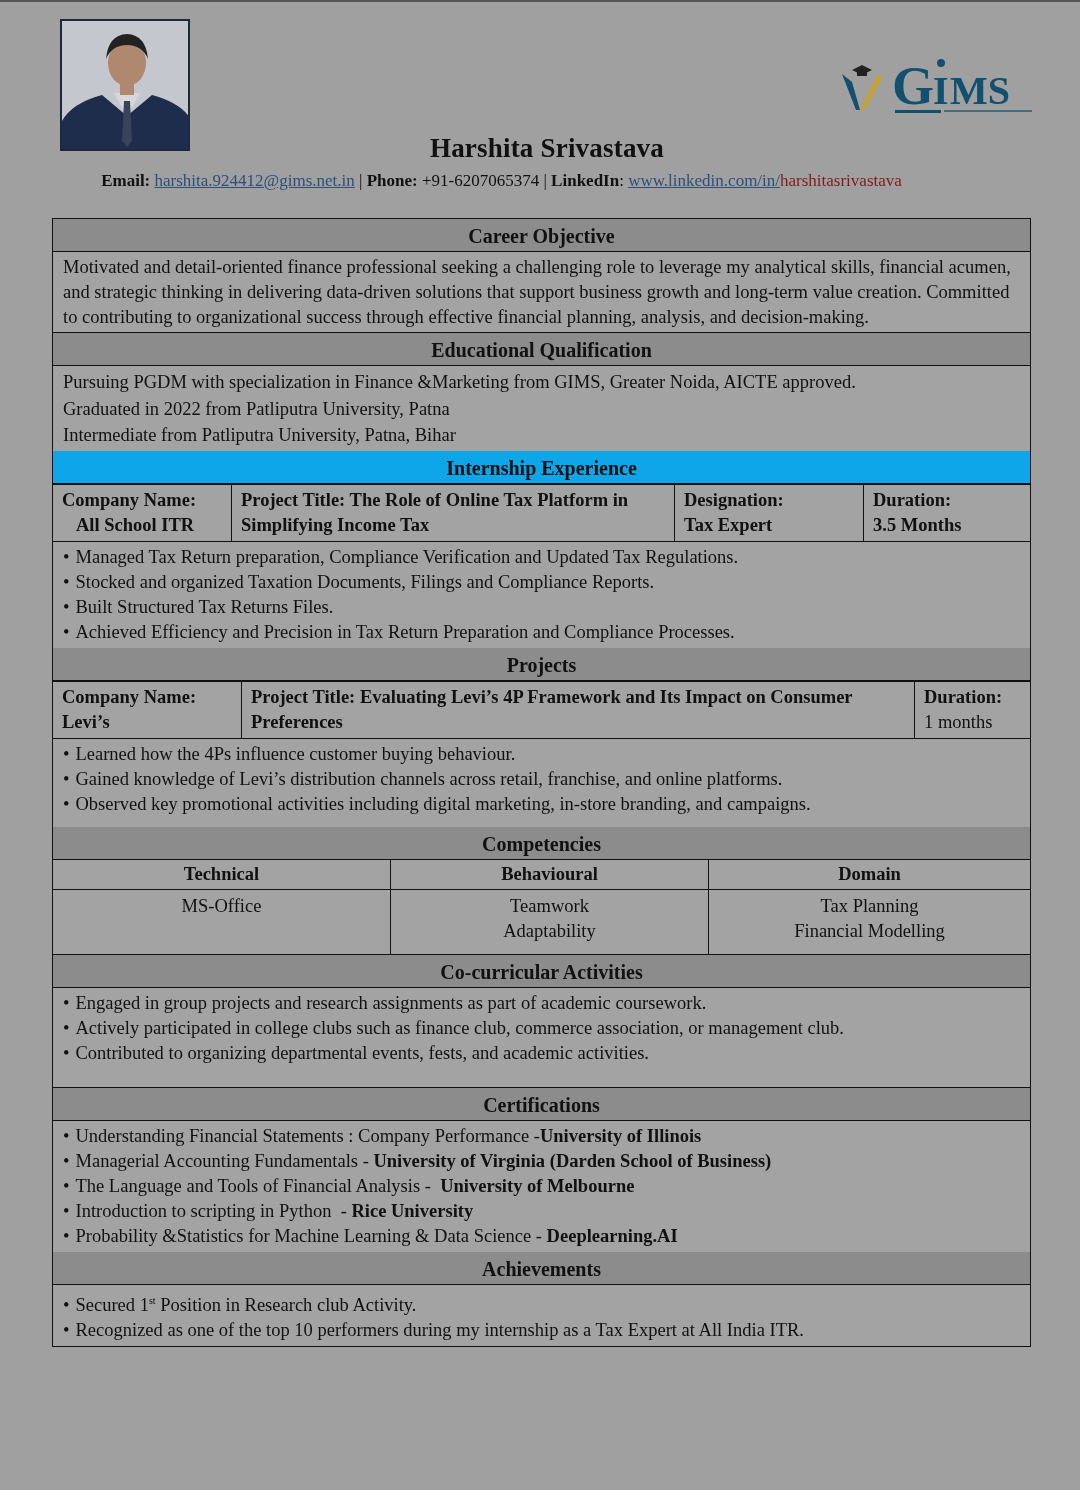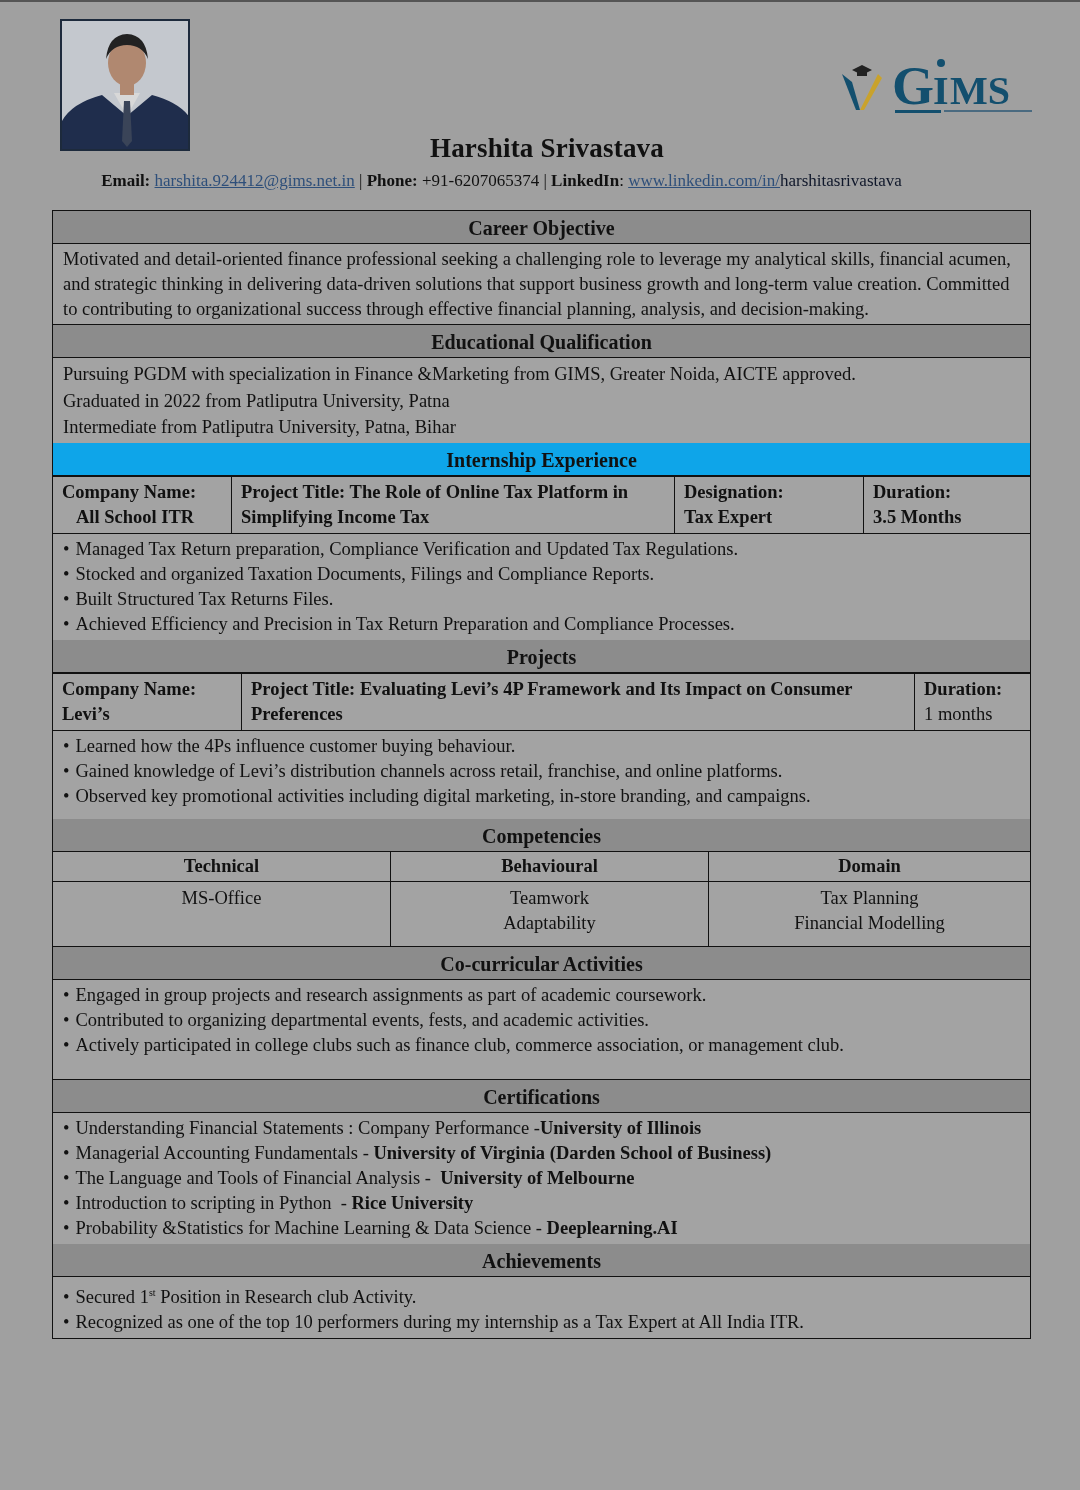--- a/index.html
+++ b/index.html
@@ -15,23 +15,23 @@
   .logo { position:absolute; left:838px; top:52px; width:200px; height:70px; }
   .name {
     position:absolute; left:0; width:1094px; top:133px; text-align:center;
     font-size:27px; font-weight:bold; letter-spacing:0.2px;
   }
   .contact {
     position:absolute; left:0; width:1003px; top:171px; text-align:center; font-size:17px;
   }
   .contact b { font-weight:bold; }
   .contact a { color:#2e4f7a; text-decoration:underline; }
-  .contact .plain { color:#0f172a; }
+  .contact .plain { color:#7f1d1d; }
   .doc {
-    position:absolute; left:52px; top:210px; width:979px;
+    position:absolute; left:52px; top:218px; width:979px;
     border:1.5px solid #111; box-sizing:border-box;
   }
   .sec-head {
     background:#8c8c8c; text-align:center; font-weight:bold; font-size:20px;
     height:32px; line-height:34px; border-bottom:1.5px solid #111;
   }
   .sec-head.topb { border-top:1.5px solid #111; }
   .body-txt { font-size:18.5px; line-height:25px; padding:3px 10px 2px 10px; background:#a3a3a3; }
   .lines div { line-height:26.5px; }
   ul.bul { list-style:none; margin:0; padding:3px 10px 3px 10px; font-size:18.5px; background:#a3a3a3; }
@@ -177,22 +177,22 @@
         <div>Tax Planning</div>
         <div>Financial Modelling</div>
       </td>
     </tr>
   </tbody>
     </table>
 
   <div class="sec-head topb">Co-curricular Activities</div>
   <ul class="bul" style="padding-bottom:21px;">
     <li>Engaged in group projects and research assignments as part of academic coursework.</li>
+    <li>Actively participated in college clubs such as finance club, commerce association, or management club.</li>
     <li>Contributed to organizing departmental events, fests, and academic activities.</li>
-    <li>Actively participated in college clubs such as finance club, commerce association, or management club.</li>
   </ul>
 
   <div class="sec-head topb">Certifications</div>
   <ul class="bul">
     <li><span>Understanding Financial Statements : Company Performance -</span><span class="bold">University of Illinois</span></li>
     <li><span>Managerial Accounting Fundamentals - </span><span class="bold">University of Virginia (Darden School of Business)</span></li>
     <li><span style="white-space:pre;">The Language and Tools of Financial Analysis -  </span><span class="bold">University of Melbourne</span></li>
     <li><span style="white-space:pre;">Introduction to scripting in Python  - </span><span class="bold">Rice University</span></li>
     <li><span>Probability &amp;Statistics for Machine Learning &amp; Data Science - </span><span class="bold">Deeplearning.AI</span></li>
   </ul>

